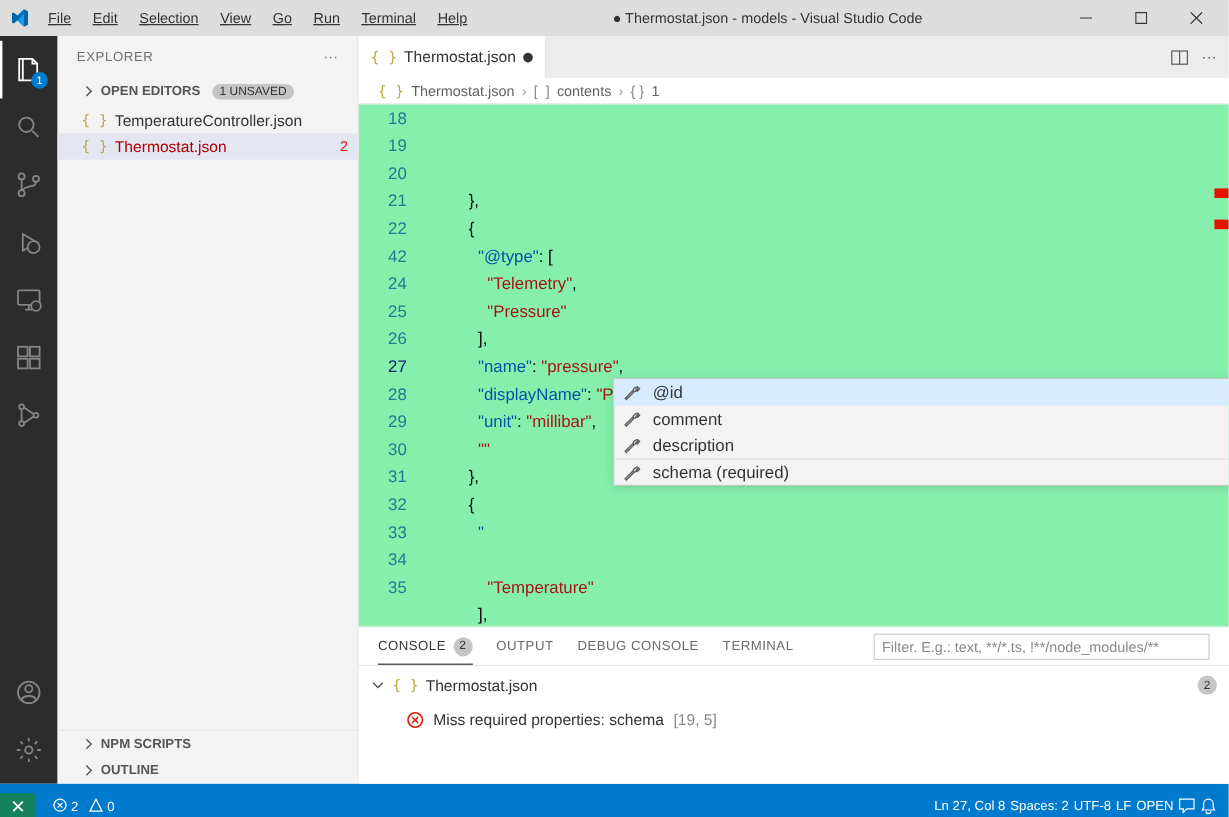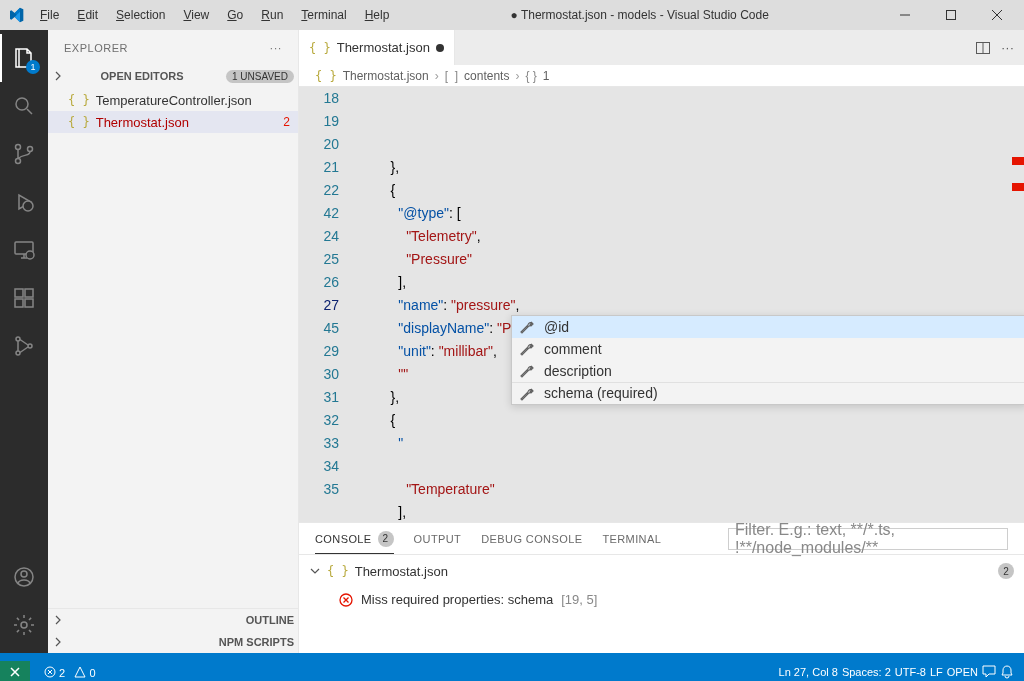--- a/index.html
+++ b/index.html
@@ -26,21 +26,21 @@
     --error: #e51400;
   }
   * { box-sizing: border-box; font-family: "Segoe UI", -apple-system, sans-serif; }
   body { margin: 0; padding: 0; width: 1024px; height: 681px; overflow: hidden; background: var(--bg); color: var(--fg); font-size: 13px; }
   svg { display: block; }
 
   
   .titlebar { height: 30px; background: #dddddd; display: flex; align-items: center; padding: 0 4px 0 8px; font-size: 12px; }
   .titlebar .vscode-logo { width: 16px; height: 16px; margin-right: 8px; }
   .titlebar .menu { display: flex; gap: 2px; }
-  .titlebar .menu span { padding: 4px 8px; cursor: default; }
+  .titlebar .menu span { padding: 4px 8px; cursor: default; text-decoration: underline; }
   .titlebar .title { flex: 1; text-align: center; color: #333; }
   .titlebar .window-controls { display: flex; gap: 0; }
   .titlebar .window-controls div { width: 46px; height: 30px; display: flex; align-items: center; justify-content: center; }
 
   u.mn { text-decoration: underline; }
 
   
   .main { display: flex; height: 623px; }
 
   .activitybar { width: 48px; background: var(--activitybar-bg); display: flex; flex-direction: column; align-items: center; padding: 4px 0; }
@@ -50,21 +50,21 @@
   .activitybar .spacer { flex: 1; }
   .ab-badge {
     position: absolute; right: 8px; bottom: 8px; background: #007acc; color: #fff;
     border-radius: 10px; font-size: 9px; min-width: 14px; height: 14px;
     display: flex; align-items: center; justify-content: center; padding: 0 3px;
   }
 
   
   .sidebar { width: 251px; background: var(--bg-secondary); display: flex; flex-direction: column; border-right: 1px solid var(--border); }
   .sidebar-header { height: 35px; display: flex; align-items: center; justify-content: space-between; padding: 0 16px; font-size: 11px; letter-spacing: 0.5px; color: #6f6f6f; }
-  .section-title { height: 22px; display: flex; align-items: center; padding: 0 4px; font-size: 11px; font-weight: 700; color: #555; gap: 4px; justify-content: space-between; }
+  .section-title { height: 22px; display: flex; align-items: center; padding: 0 20px; font-size: 11px; font-weight: 700; color: #555; gap: 4px; }
   .section-title .chev { width: 12px; height: 12px; }
   .badge-unsaved { background: var(--problems-badge-bg); color: #333; border-radius: 8px; font-size: 10px; padding: 1px 6px; margin-left: 6px; font-weight: 400; }
   .tree { padding: 2px 0; }
   .tree-row { display: flex; align-items: center; height: 22px; padding-left: 20px; gap: 6px; font-size: 13px; position: relative; }
   .tree-row.selected { background: var(--selected-row); }
   .tree-row .label { flex: 1; white-space: nowrap; overflow: hidden; text-overflow: ellipsis; }
   .tree-row .error-count { color: var(--error); margin-right: 8px; font-size: 12px; }
   .tree-row.error .label { color: #b00000; }
   .file-icon-json { color: #b8a93c; font-family: monospace; font-size: 12px; }
 
@@ -75,21 +75,21 @@
 
   .tabs { height: 35px; background: #ececec; display: flex; align-items: stretch; }
   .tab { display: flex; align-items: center; padding: 0 10px; gap: 6px; background: #ffffff; border-right: 1px solid var(--border); position: relative; }
   .tab .close-dot { width: 8px; height: 8px; border-radius: 50%; background: #333; }
   .tabs .tab-actions { margin-left: auto; display: flex; align-items: center; gap: 10px; padding: 0 10px; color: #5a5a5a; }
 
   .breadcrumbs { height: 22px; background: #fff; display: flex; align-items: center; gap: 6px; padding: 0 16px; font-size: 12px; color: #616161; border-bottom: 1px solid var(--border); }
   .crumb-sep { color: #a0a0a0; }
 
   
-  .editor { flex: 1; display: flex; background: #e5e5e5; font-family: Consolas, "Courier New", monospace; font-size: 14px; line-height: 23px; position: relative; overflow: hidden; justify-content: center; }
+  .editor { flex: 1; display: flex; background: #86efac; font-family: Consolas, "Courier New", monospace; font-size: 14px; line-height: 23px; position: relative; overflow: hidden; justify-content: center; }
   .gutter { width: 56px; text-align: right; padding-right: 16px; color: var(--line-number); user-select: none; }
   .gutter .active { color: #0b216f; font-weight: 400; }
   .code { flex: 1; position: relative; white-space: pre; }
   .code-line { height: 23px; padding-left: 20px; }
   .tok-p { color: var(--token-property); }
   .tok-s { color: var(--token-string); }
   .tok-k { color: var(--token-punc); }
 
   
   .minimap { position: absolute; right: 0; top: 0; bottom: 0; width: 12px; }
@@ -111,21 +111,21 @@
   .suggest-row.sel { background: var(--suggest-selected); }
   .suggest-row.last { border-top: 1px solid #e0e0e0; }
   .wrench { color: #616161; }
 
   
   .panel { height: 131px; border-top: 1px solid var(--border); background: #fff; display: flex; flex-direction: column; }
   .panel-tabs { height: 32px; display: flex; align-items: center; gap: 20px; padding: 0 16px; font-size: 11px; color: #6a6a6a; border-bottom: 1px solid var(--border); }
   .panel-tab { display: flex; align-items: center; gap: 6px; letter-spacing: 0.4px; }
   .panel-tab.active { color: #333; position: relative; }
   .panel-tab.active::after { content: ""; position: absolute; left: 0; right: 0; bottom: -7px; height: 1px; background: #333; }
-  .panel-filter { margin-left: auto; width: 280px; height: 22px; border: 1px solid #cecece; padding: 0 6px; font-size: 16px; color: #888; display: flex; align-items: center; }
+  .panel-filter { margin-left: auto; width: 280px; height: 22px; border: 1px solid #cecece; padding: 0 6px; font-size: 12px; color: #888; display: flex; align-items: center; }
   .badge-round { background: var(--problems-badge-bg); color: #333; border-radius: 10px; min-width: 16px; height: 16px; display: inline-flex; align-items: center; justify-content: center; font-size: 10px; padding: 0 5px; }
   .problems-body { flex: 1; overflow: auto; padding: 4px 10px; }
   .problem-file { display: flex; align-items: center; gap: 6px; height: 24px; font-size: 13px; }
   .problem-row { display: flex; align-items: flex-end; gap: 8px; height: 24px; font-size: 13px; padding-left: 30px; }
   .problem-row .loc { color: #888; }
   .error-ico { color: var(--error); }
 
   
   .statusbar { height: 38px; background: var(--statusbar-bg); color: var(--statusbar-fg); display: flex; align-items: center; font-size: 11px; padding: 0 10px; gap: 14px; }
   .statusbar .remote { background: #16825d; margin-left: -10px; padding: 0 8px; height: 22px; display: flex; align-items: center; }
@@ -263,27 +263,27 @@
           <span class="file-icon-json">{ }</span>
     <span class="label">Thermostat.json</span>
     <span class="error-count">2</span>
         </div>
       </div>
     <div class="bottom-sections">
       <div class="section-title">
         <svg class="chev" viewBox="0 0 12 12">
             <path d="M4 2l4 4-4 4" fill="none" stroke="#555" stroke-width="1.2"></path>
           </svg>
-        <span>OUTLINE</span>
+        <span>NPM SCRIPTS</span>
       </div>
       <div class="section-title">
         <svg class="chev" viewBox="0 0 12 12">
             <path d="M4 2l4 4-4 4" fill="none" stroke="#555" stroke-width="1.2"></path>
           </svg>
-        <span>NPM SCRIPTS</span>
+        <span>OUTLINE</span>
       </div>
     </div>
   </div>
 
   <div class="editor-group">
     <div class="tabs">
       <div class="tab">
         <span class="file-icon-json">{ }</span>
         <span>Thermostat.json</span>
         <span class="close-dot"></span>
@@ -311,21 +311,21 @@
           <div>18</div>
           <div>19</div>
           <div>20</div>
           <div>21</div>
           <div>22</div>
           <div>42</div>
           <div>24</div>
           <div>25</div>
           <div>26</div>
           <div class="active">27</div>
-          <div>45</div>
+          <div>28</div>
           <div>29</div>
           <div>30</div>
           <div>31</div>
           <div>32</div>
           <div>33</div>
           <div>34</div>
           <div>35</div>
         </div>
       <div class="code" id="code">
         

